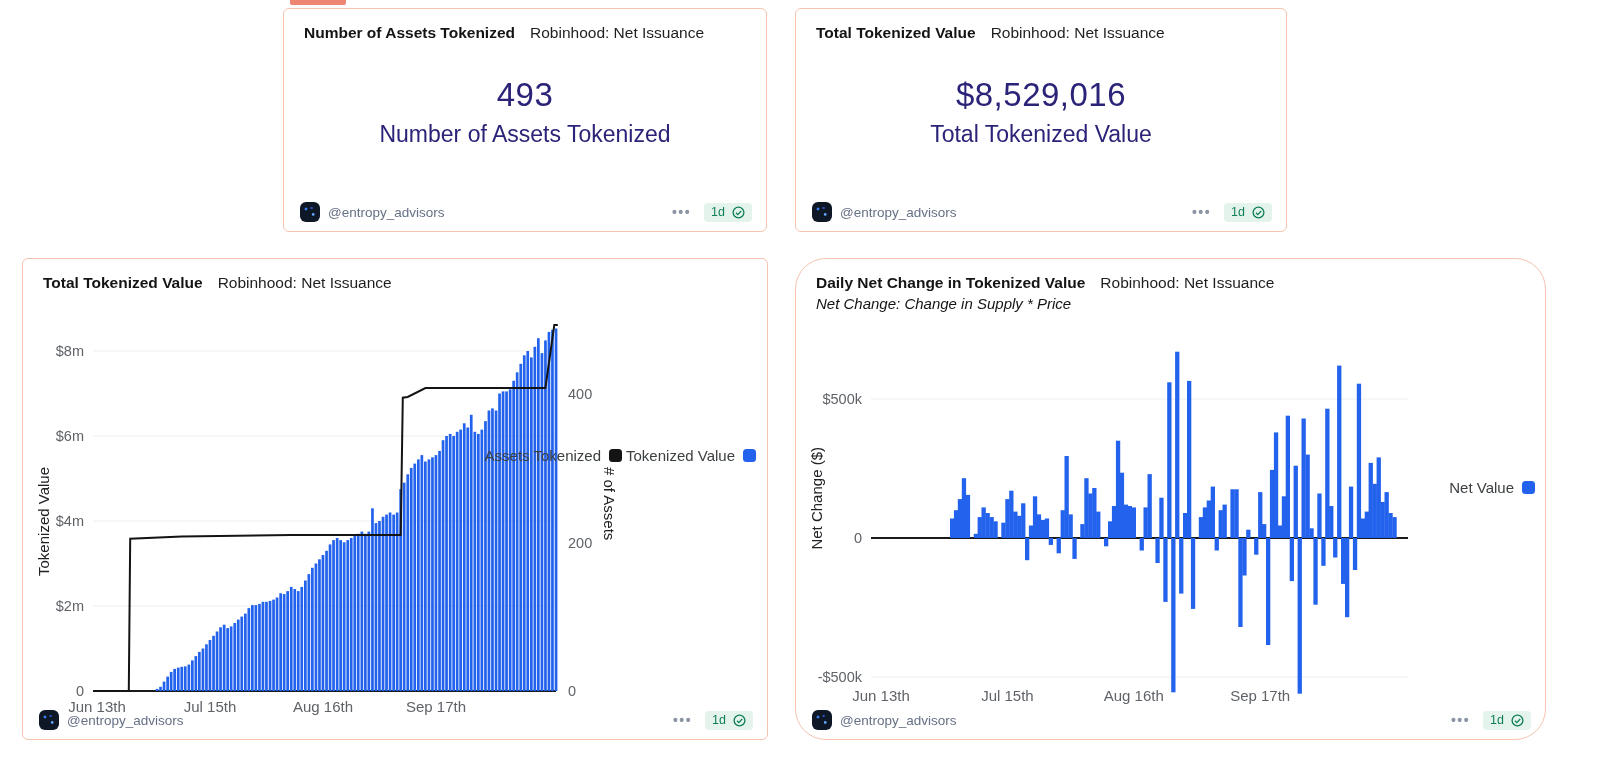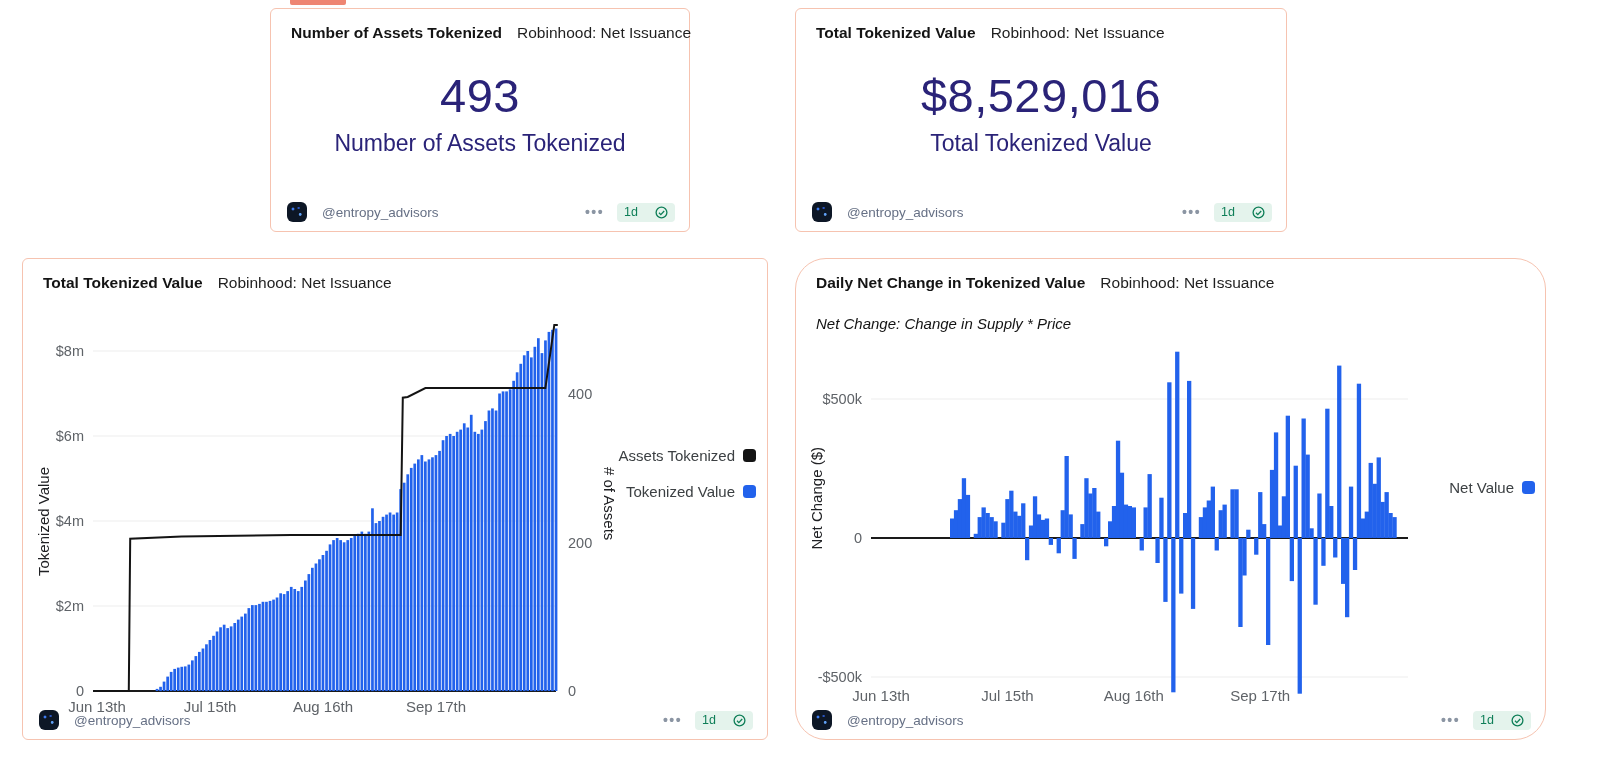--- a/index.html
+++ b/index.html
@@ -1,50 +1,50 @@
 <!DOCTYPE html>
 <html><head>
 <meta charset="utf-8">
 <style>
   html,body{margin:0;padding:0;background:#fff;}
   .page{position:relative;width:1600px;height:763px;background:#fff;overflow:hidden;
         font-family:"Liberation Sans",sans-serif;}
   .crop-bar{position:absolute;left:290px;top:0;width:56px;height:5px;border-radius:0 0 2px 2px;}
   .card{position:absolute;background:#fff;border:1px solid #f6c3b0;border-radius:6px;box-sizing:border-box;}
-  .c1{left:270px;top:8px;width:420px;height:224px;text-decoration:underline;}
+  .c1{left:283px;top:8px;width:484px;height:224px;text-decoration:underline;}
   .c2{left:795px;top:8px;width:492px;height:224px;}
   .c3{left:22px;top:258px;width:746px;height:482px;}
   .c4{left:795px;top:258px;width:751px;height:482px;border-radius:31px;}
   .chead{position:absolute;top:15px;left:20px;right:16px;display:flex;gap:15px;align-items:baseline;white-space:nowrap;}
   .ctitle{font-size:15.5px;font-weight:700;color:#141414;}
   .csub{font-size:15.5px;color:#1f1f1f;}
-  .cnote{position:absolute;top:56px;left:20px;font-size:15px;font-style:italic;color:#141414;}
+  .cnote{position:absolute;top:36px;left:20px;font-size:15px;font-style:italic;color:#141414;}
   .kpi{position:absolute;left:0;right:0;top:38px;bottom:54px;display:flex;flex-direction:column;
        align-items:center;justify-content:center;}
-  .kpi-num{font-size:47px;font-weight:500;color:#2a2378;letter-spacing:.5px;}
+  .kpi-num{font-size:33px;font-weight:500;color:#2a2378;letter-spacing:.5px;}
   .kpi-label{font-size:23px;color:#2a2378;margin-top:7px;}
   .cfoot{position:absolute;left:16px;right:14px;bottom:9px;display:flex;justify-content:space-between;align-items:center;}
-  .handle{display:flex;align-items:center;gap:15px;color:#667085;font-size:13.5px;}
+  .handle{display:flex;align-items:center;gap:8px;color:#667085;font-size:13.5px;}
   .avatar{width:20px;height:20px;border-radius:6px;flex:none;
      background:radial-gradient(circle at 30% 35%,#3d7bf0 1px,transparent 1.8px),
                 radial-gradient(circle at 66% 62%,#5fa0f5 1px,transparent 1.8px),
                 radial-gradient(circle at 58% 30%,#2a55c0 .8px,transparent 1.5px),#0d1726;}
   .foot-right{display:flex;align-items:center;gap:13px;}
   .dots{color:#8b95a3;font-size:14px;letter-spacing:1.5px;font-weight:700;cursor:pointer;line-height:1;}
-  .badge{display:flex;align-items:center;gap:17px;background:#e4f3ec;border-radius:4px;
+  .badge{display:flex;align-items:center;gap:7px;background:#e4f3ec;border-radius:4px;
          padding:2.5px 7px;color:#0e7e57;font-size:12.5px;font-weight:500;}
   svg.chart{position:absolute;inset:0;width:100%;height:100%;}
   svg text{font-family:"Liberation Sans",sans-serif;}
   .ax{position:absolute;font-size:15px;color:#202124;}
   .vert-up{writing-mode:vertical-rl;transform:rotate(180deg);}
   .vert-down{writing-mode:vertical-rl;}
   .ax3l{left:12px;top:208px;}
   .ax3r{left:578px;top:208px;}
   .ax4{left:12px;top:188px;}
-  .legend{position:absolute;display:flex;flex-direction:column;gap:19px;align-items:flex-end;margin-left:20px;}
+  .legend{position:absolute;display:flex;flex-direction:row;gap:4px;align-items:flex-end;margin-left:20px;}
   .lg3{right:11px;top:188px;}
   .lg4{right:10px;top:220px;}
   .lrow{display:flex;align-items:center;gap:8px;font-size:15px;color:#3c4043;cursor:pointer;}
   .swatch{width:13px;height:13px;border-radius:3.5px;flex:none;}
 </style>
 </head>
 <body>
 
 <div class="page">
 

